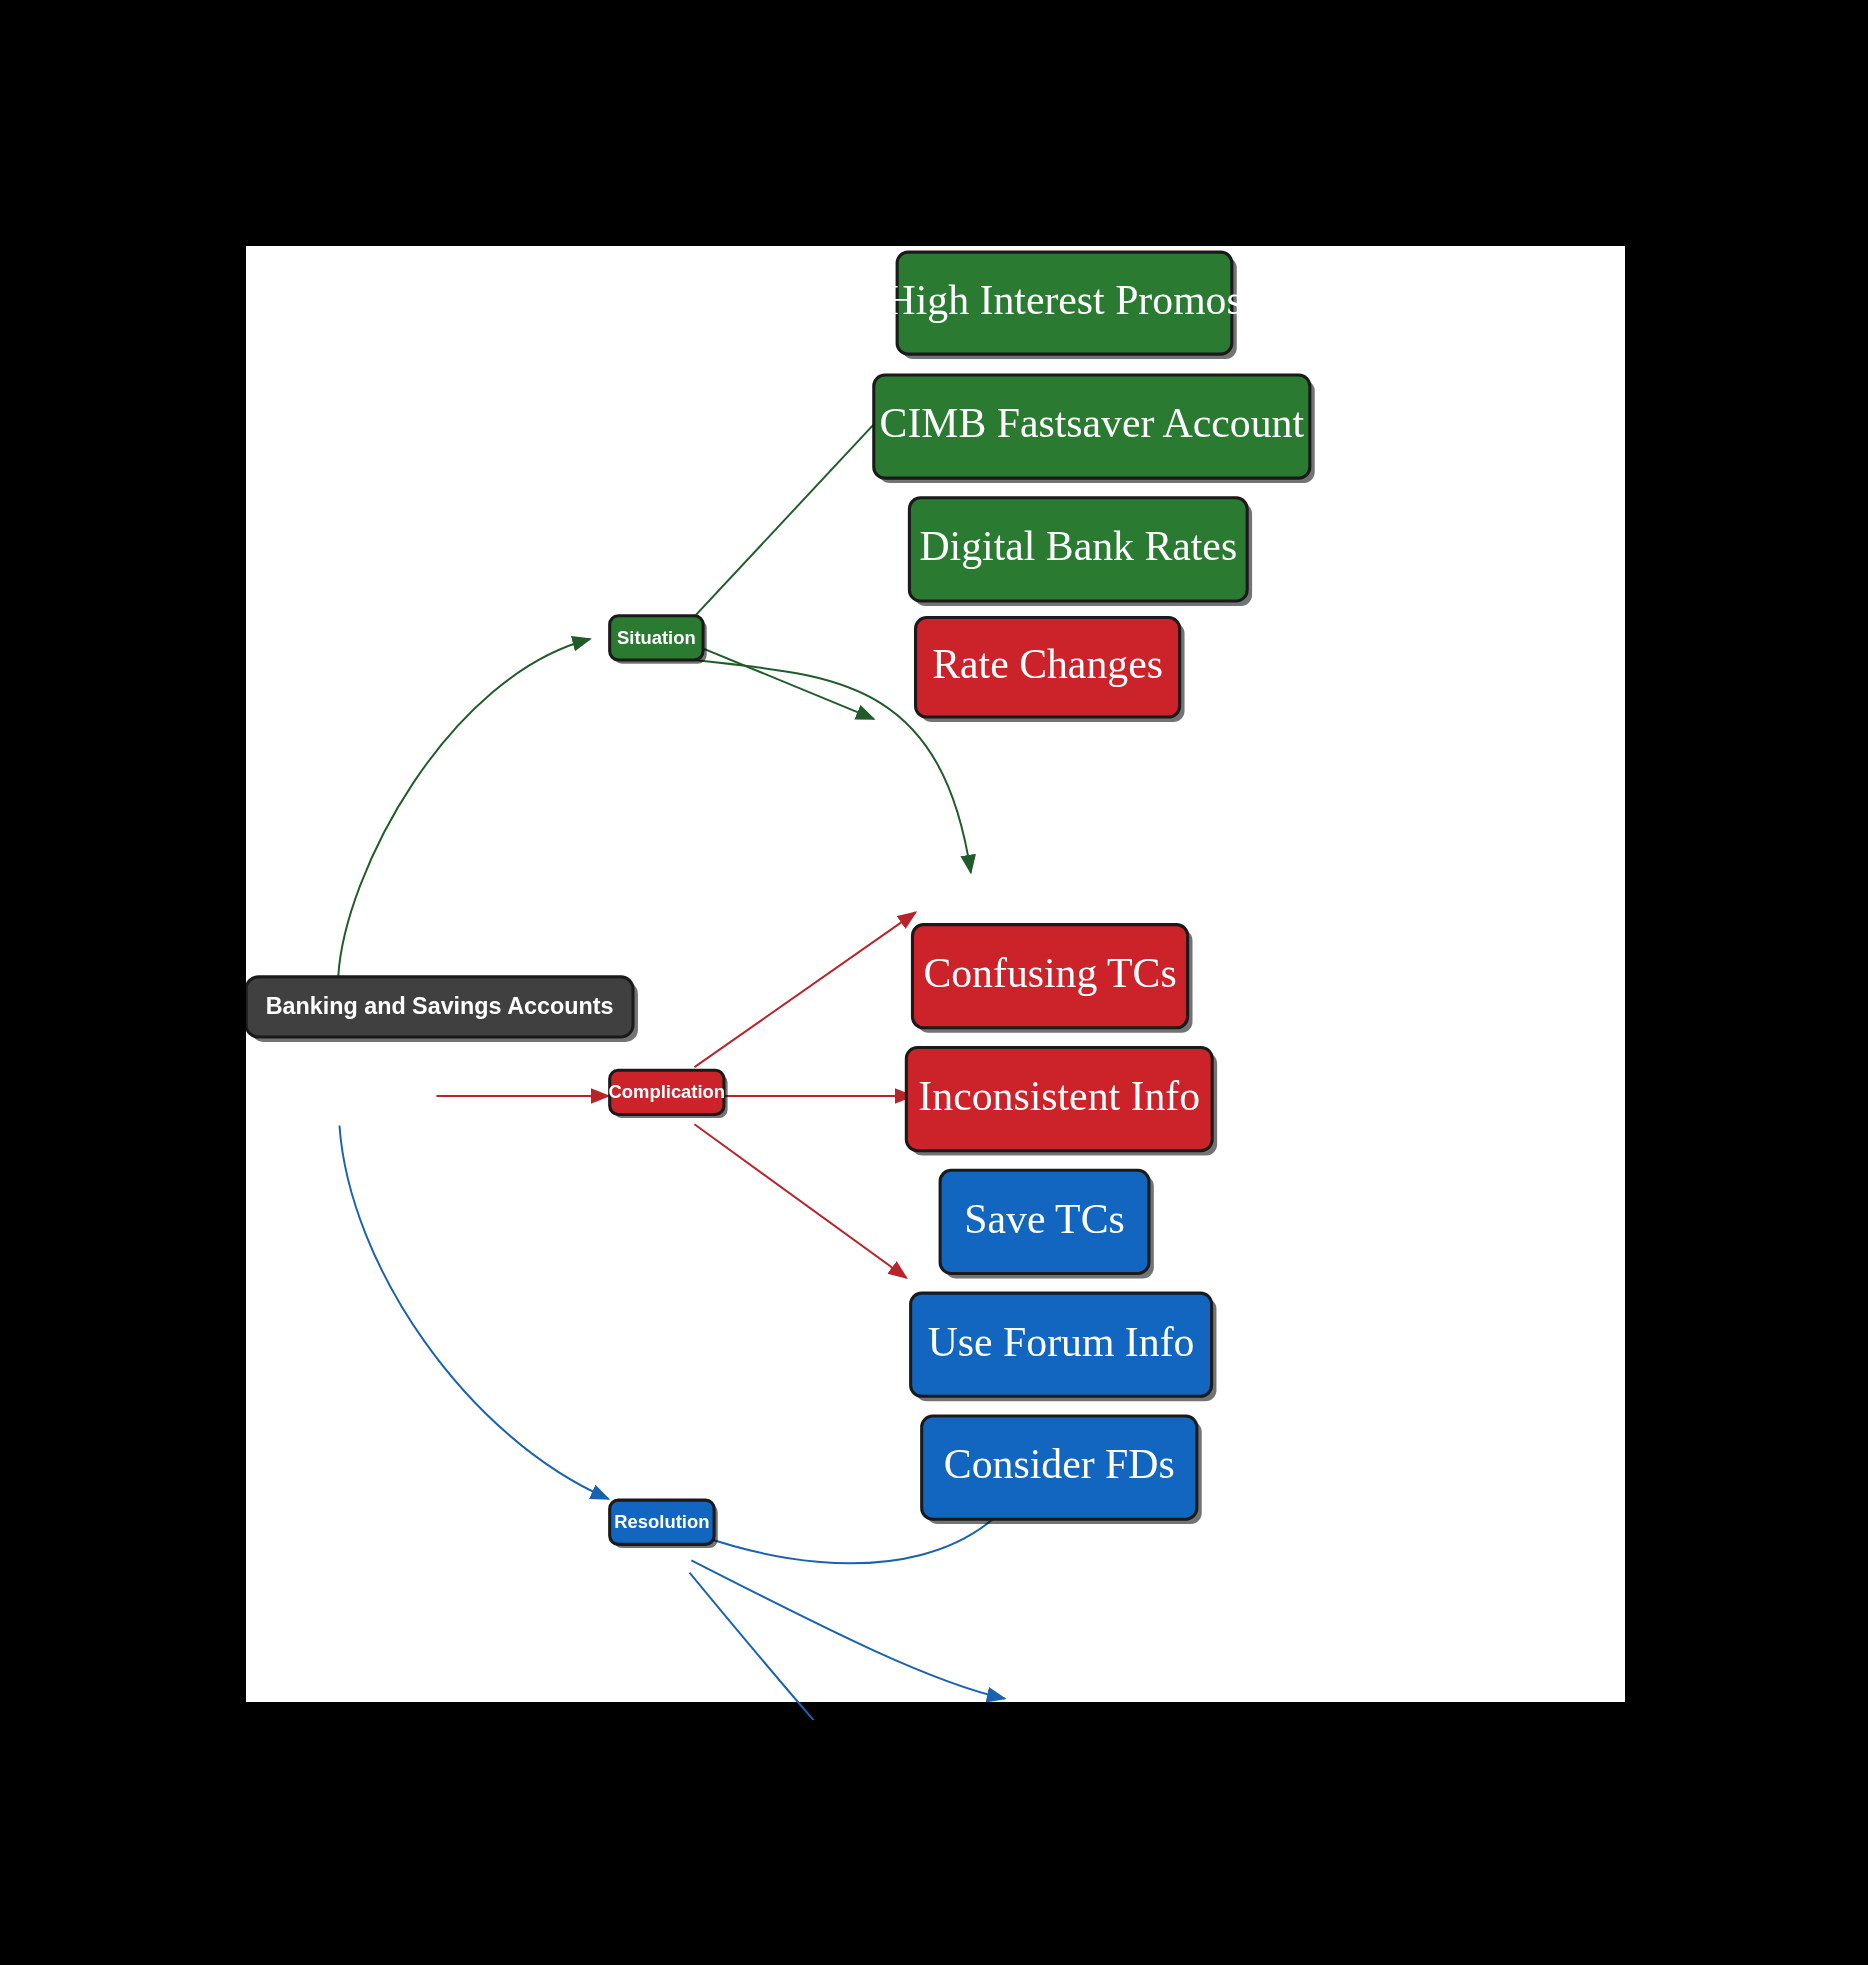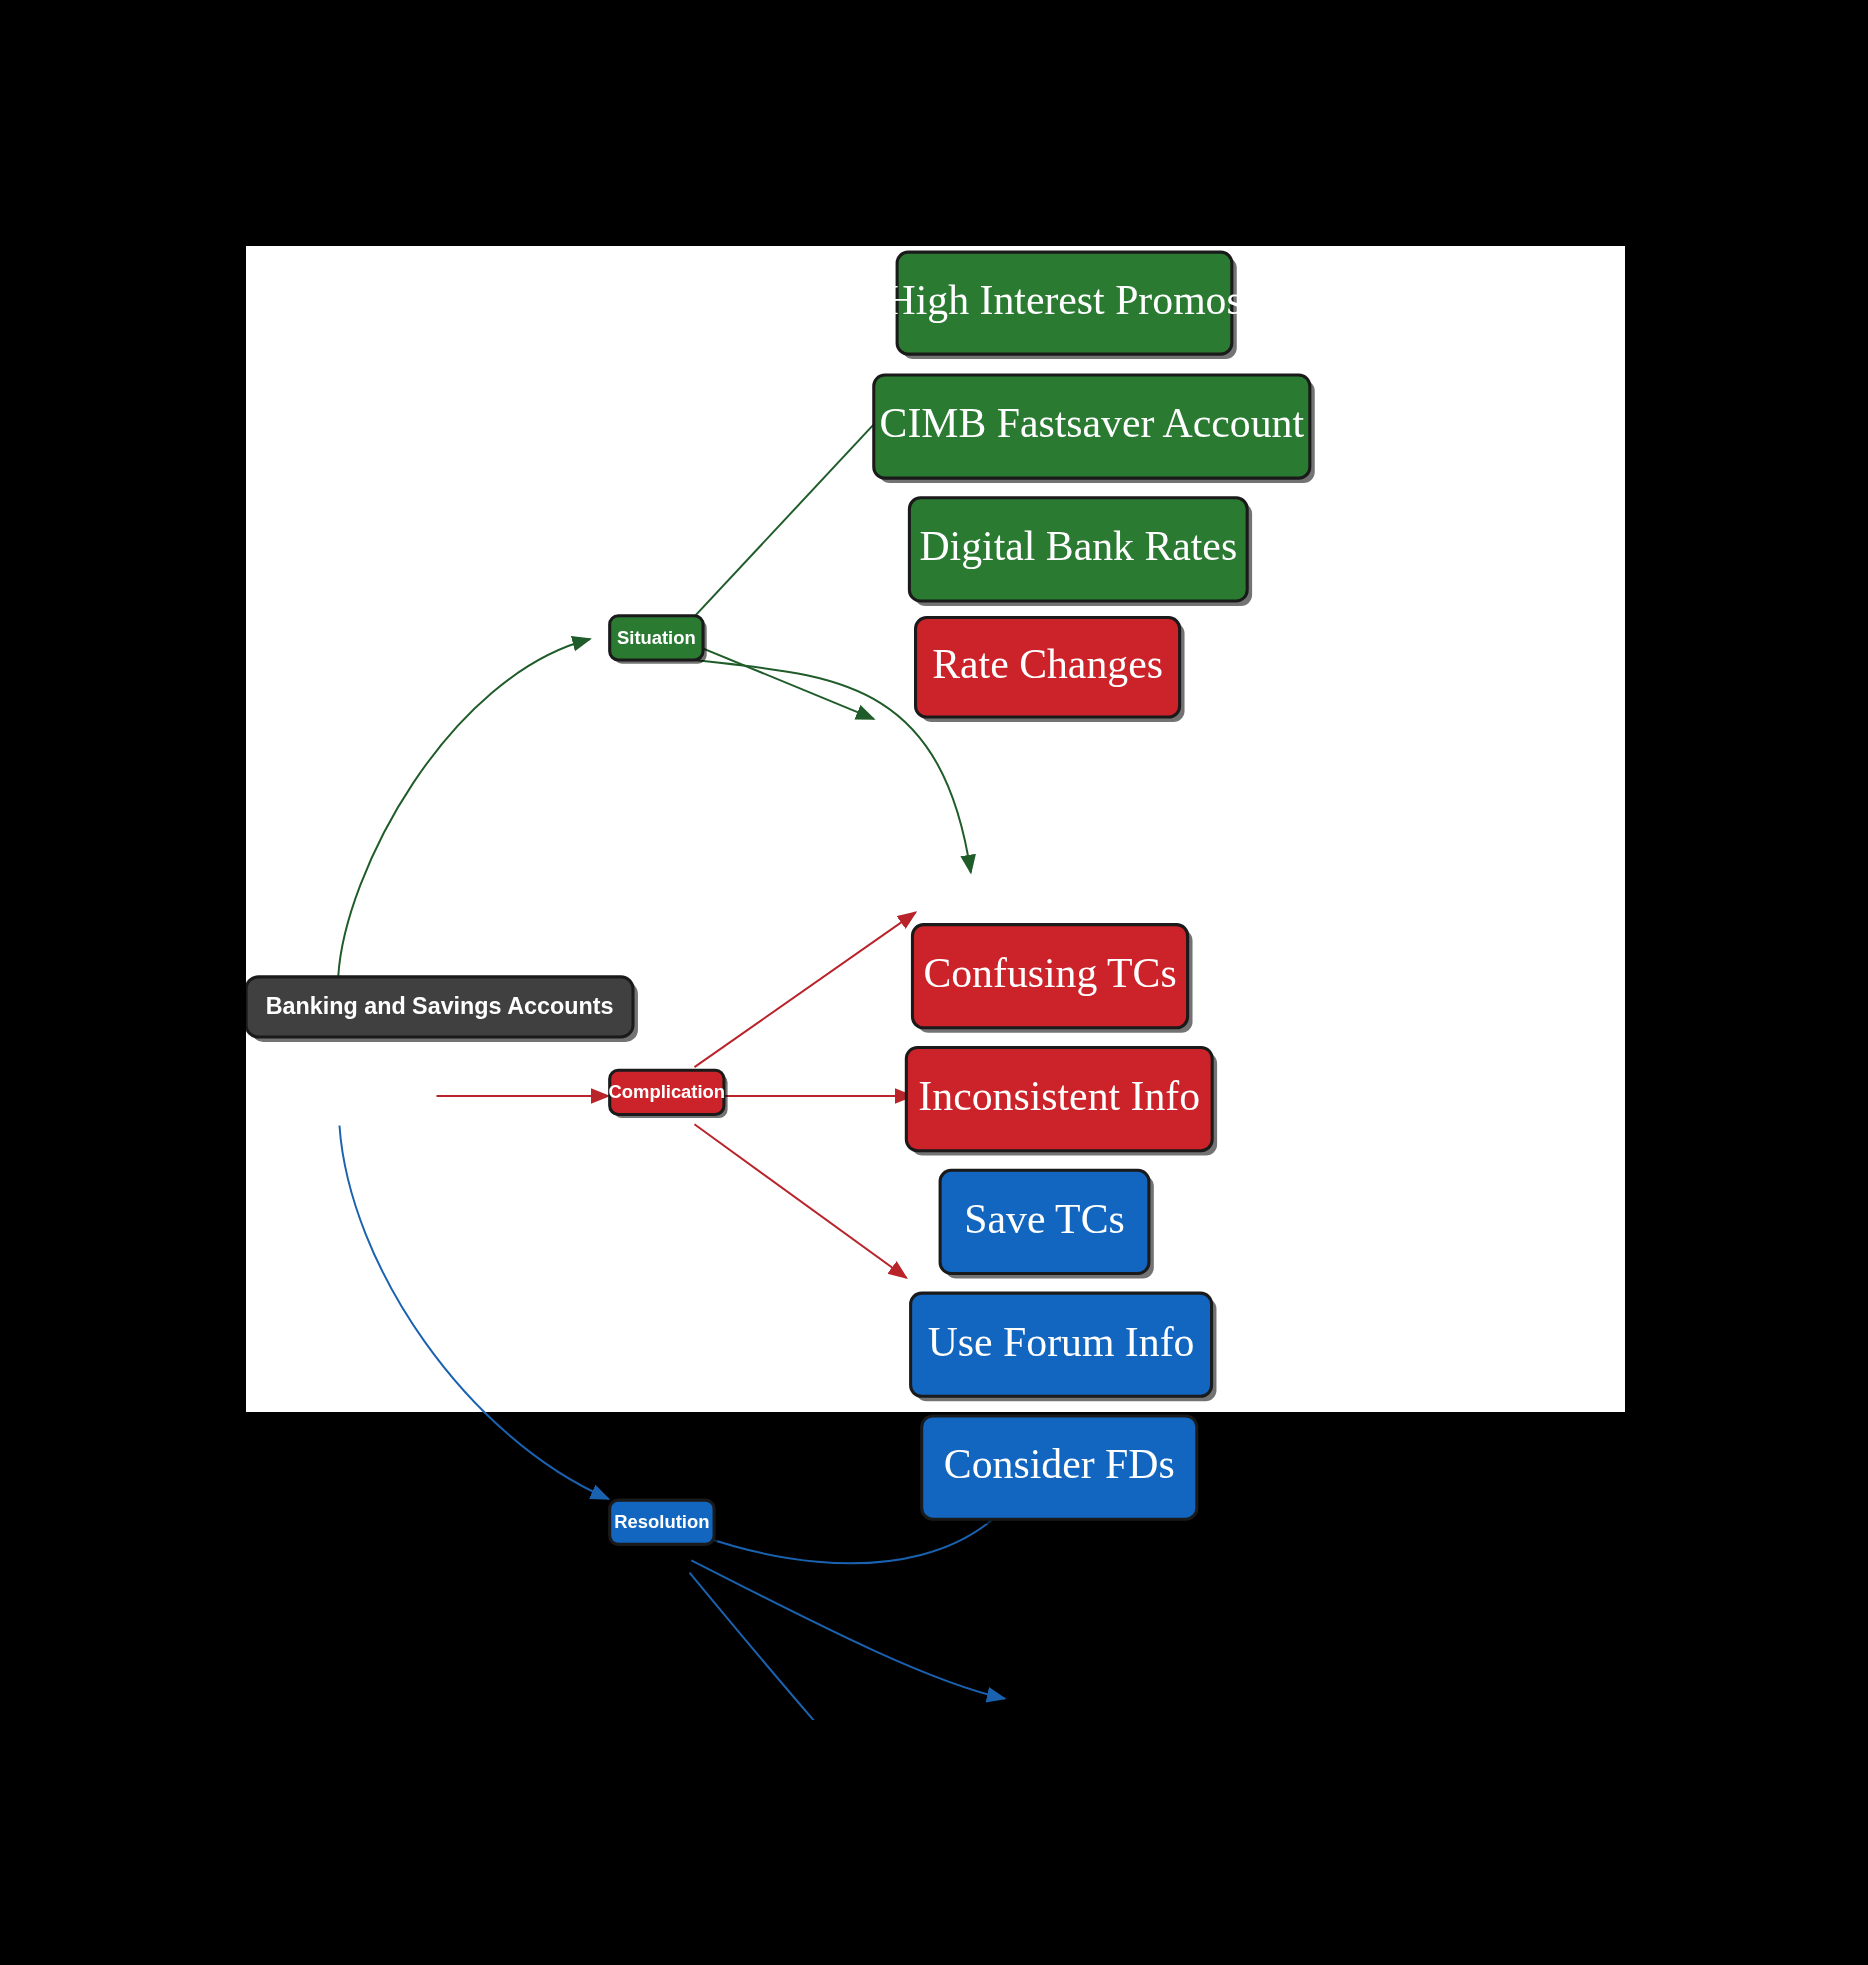--- a/index.html
+++ b/index.html
@@ -14,21 +14,21 @@
     position: relative;
     width: 1869px;
     height: 1965px;
     background: #000000;
   }
   #canvas {
     position: absolute;
     left: 246px;
     top: 246px;
     width: 1379px;
-    height: 1166px;
+    height: 1456px;
     background: #ffffff;
   }
   svg.map {
     position: absolute;
     left: 0;
     top: 0;
     width: 1379px;
     height: 1474px;
     display: block;
   }

